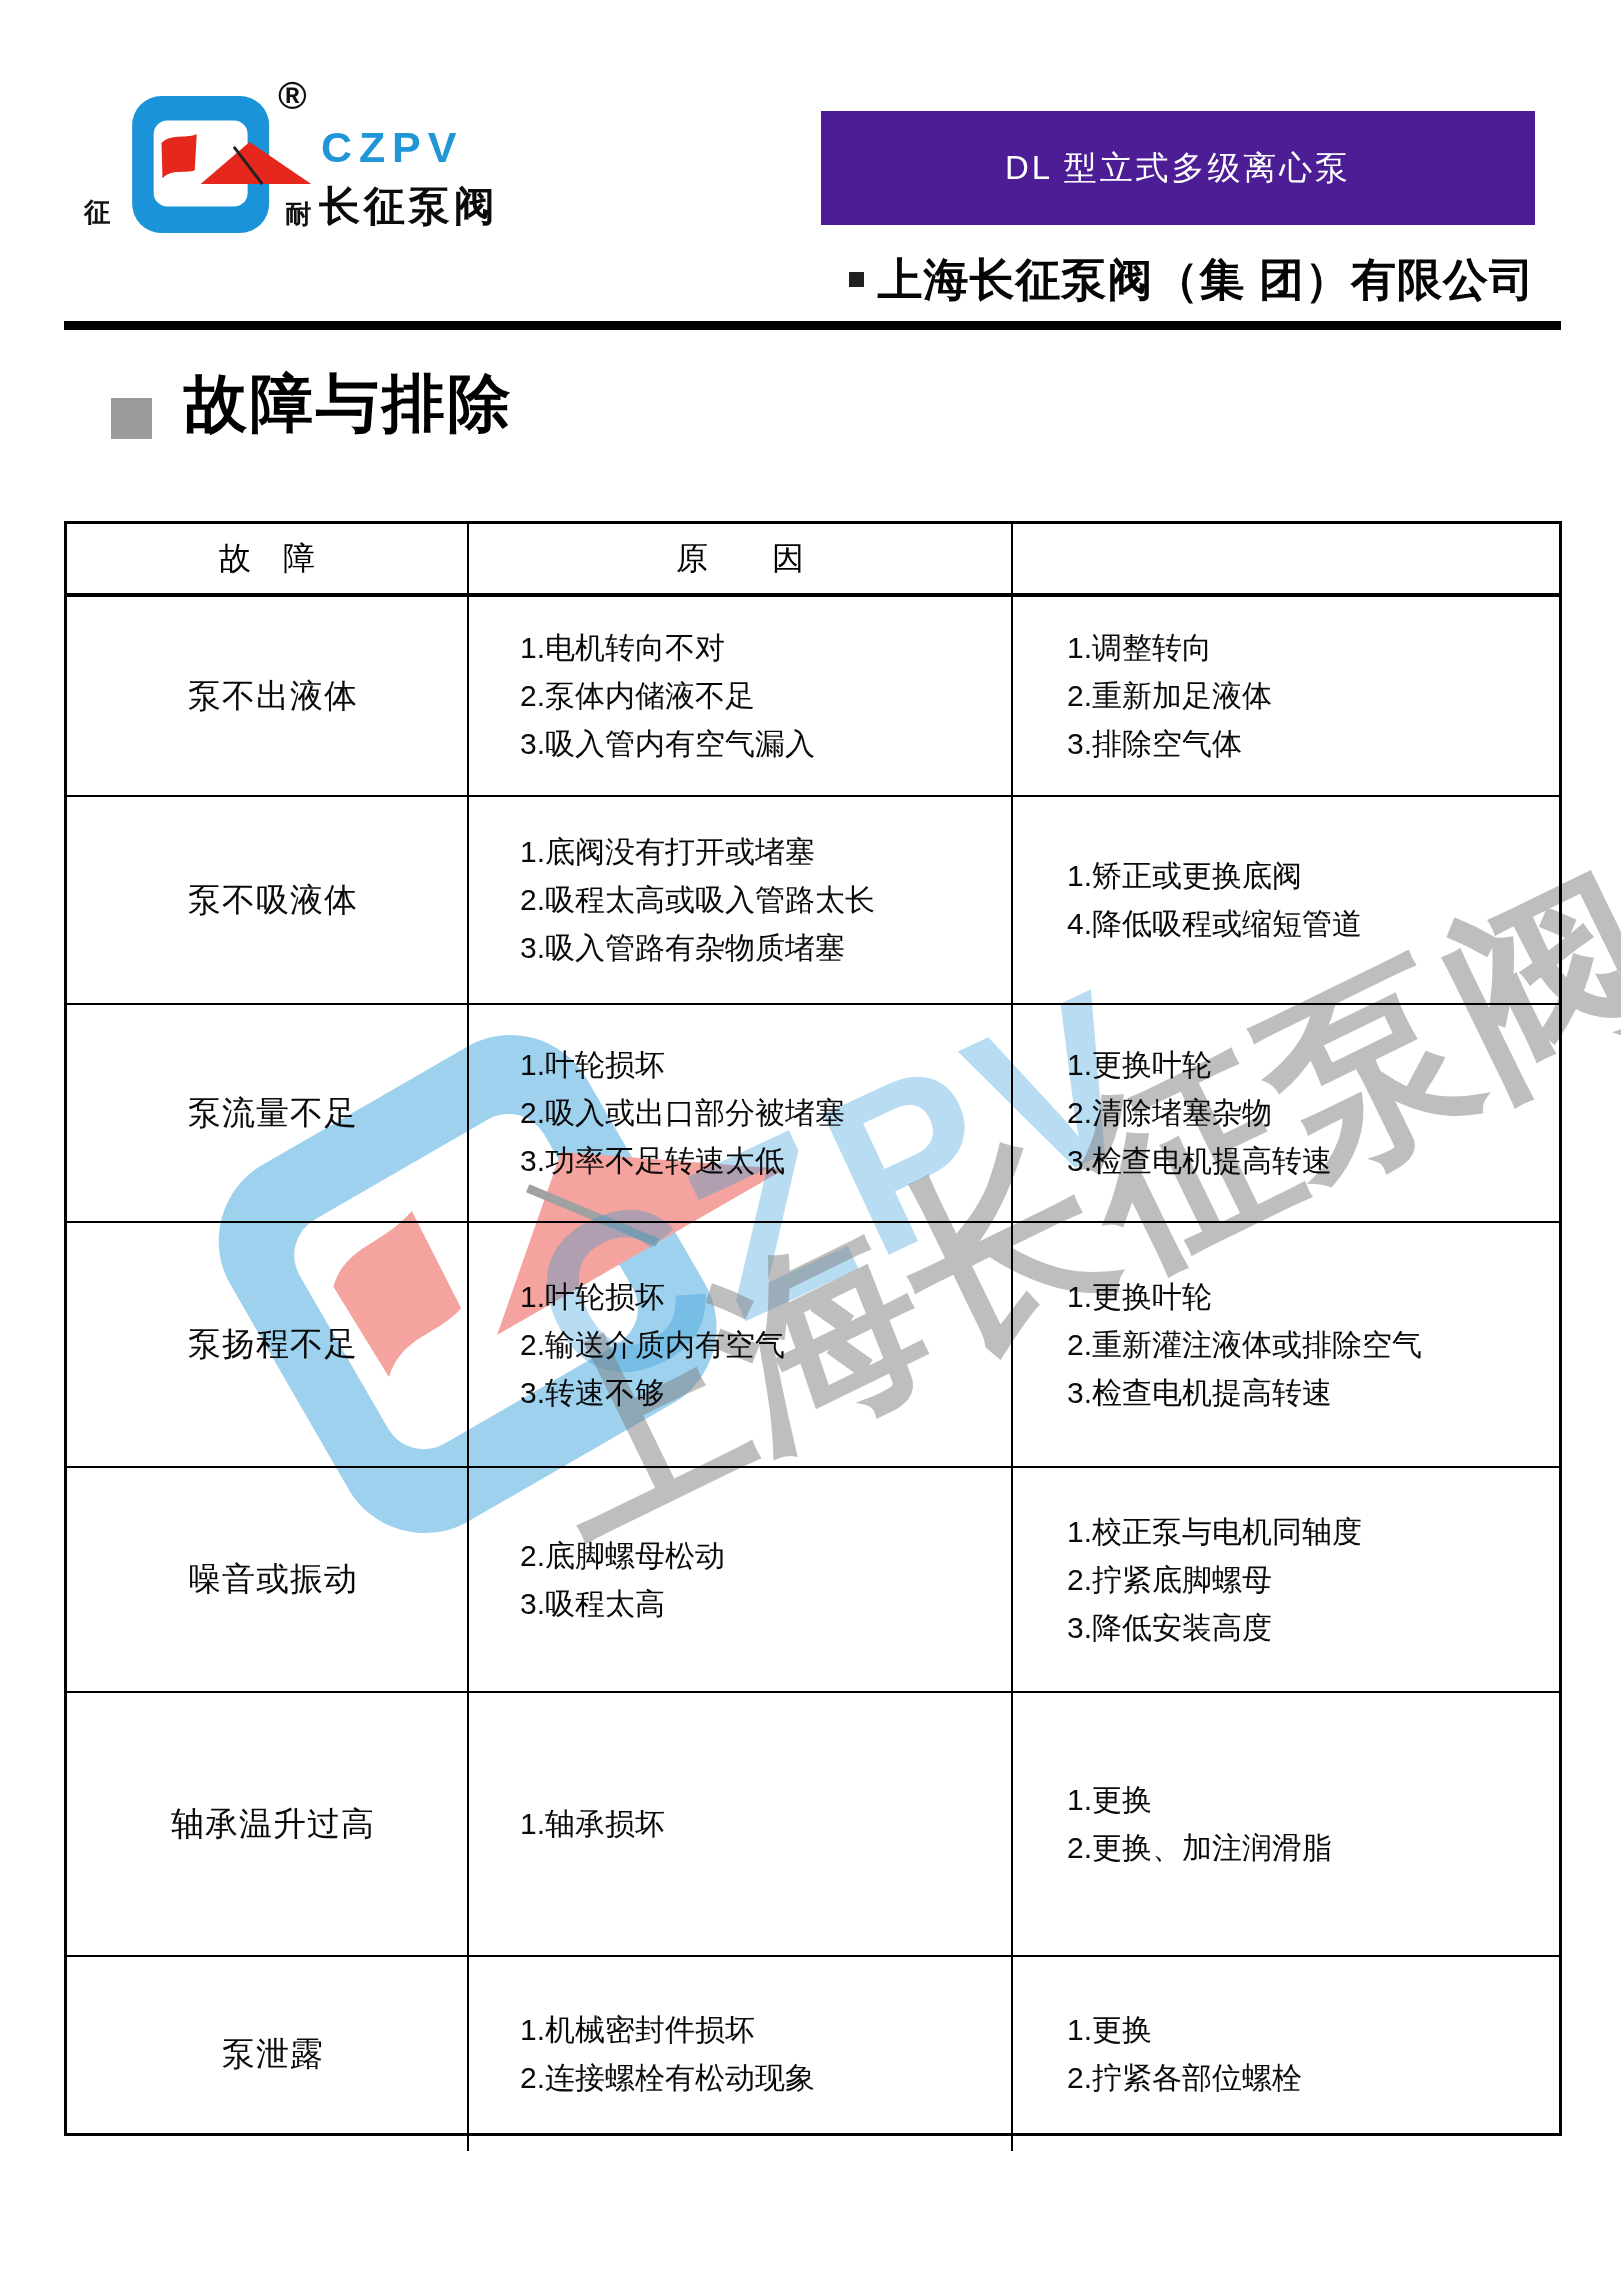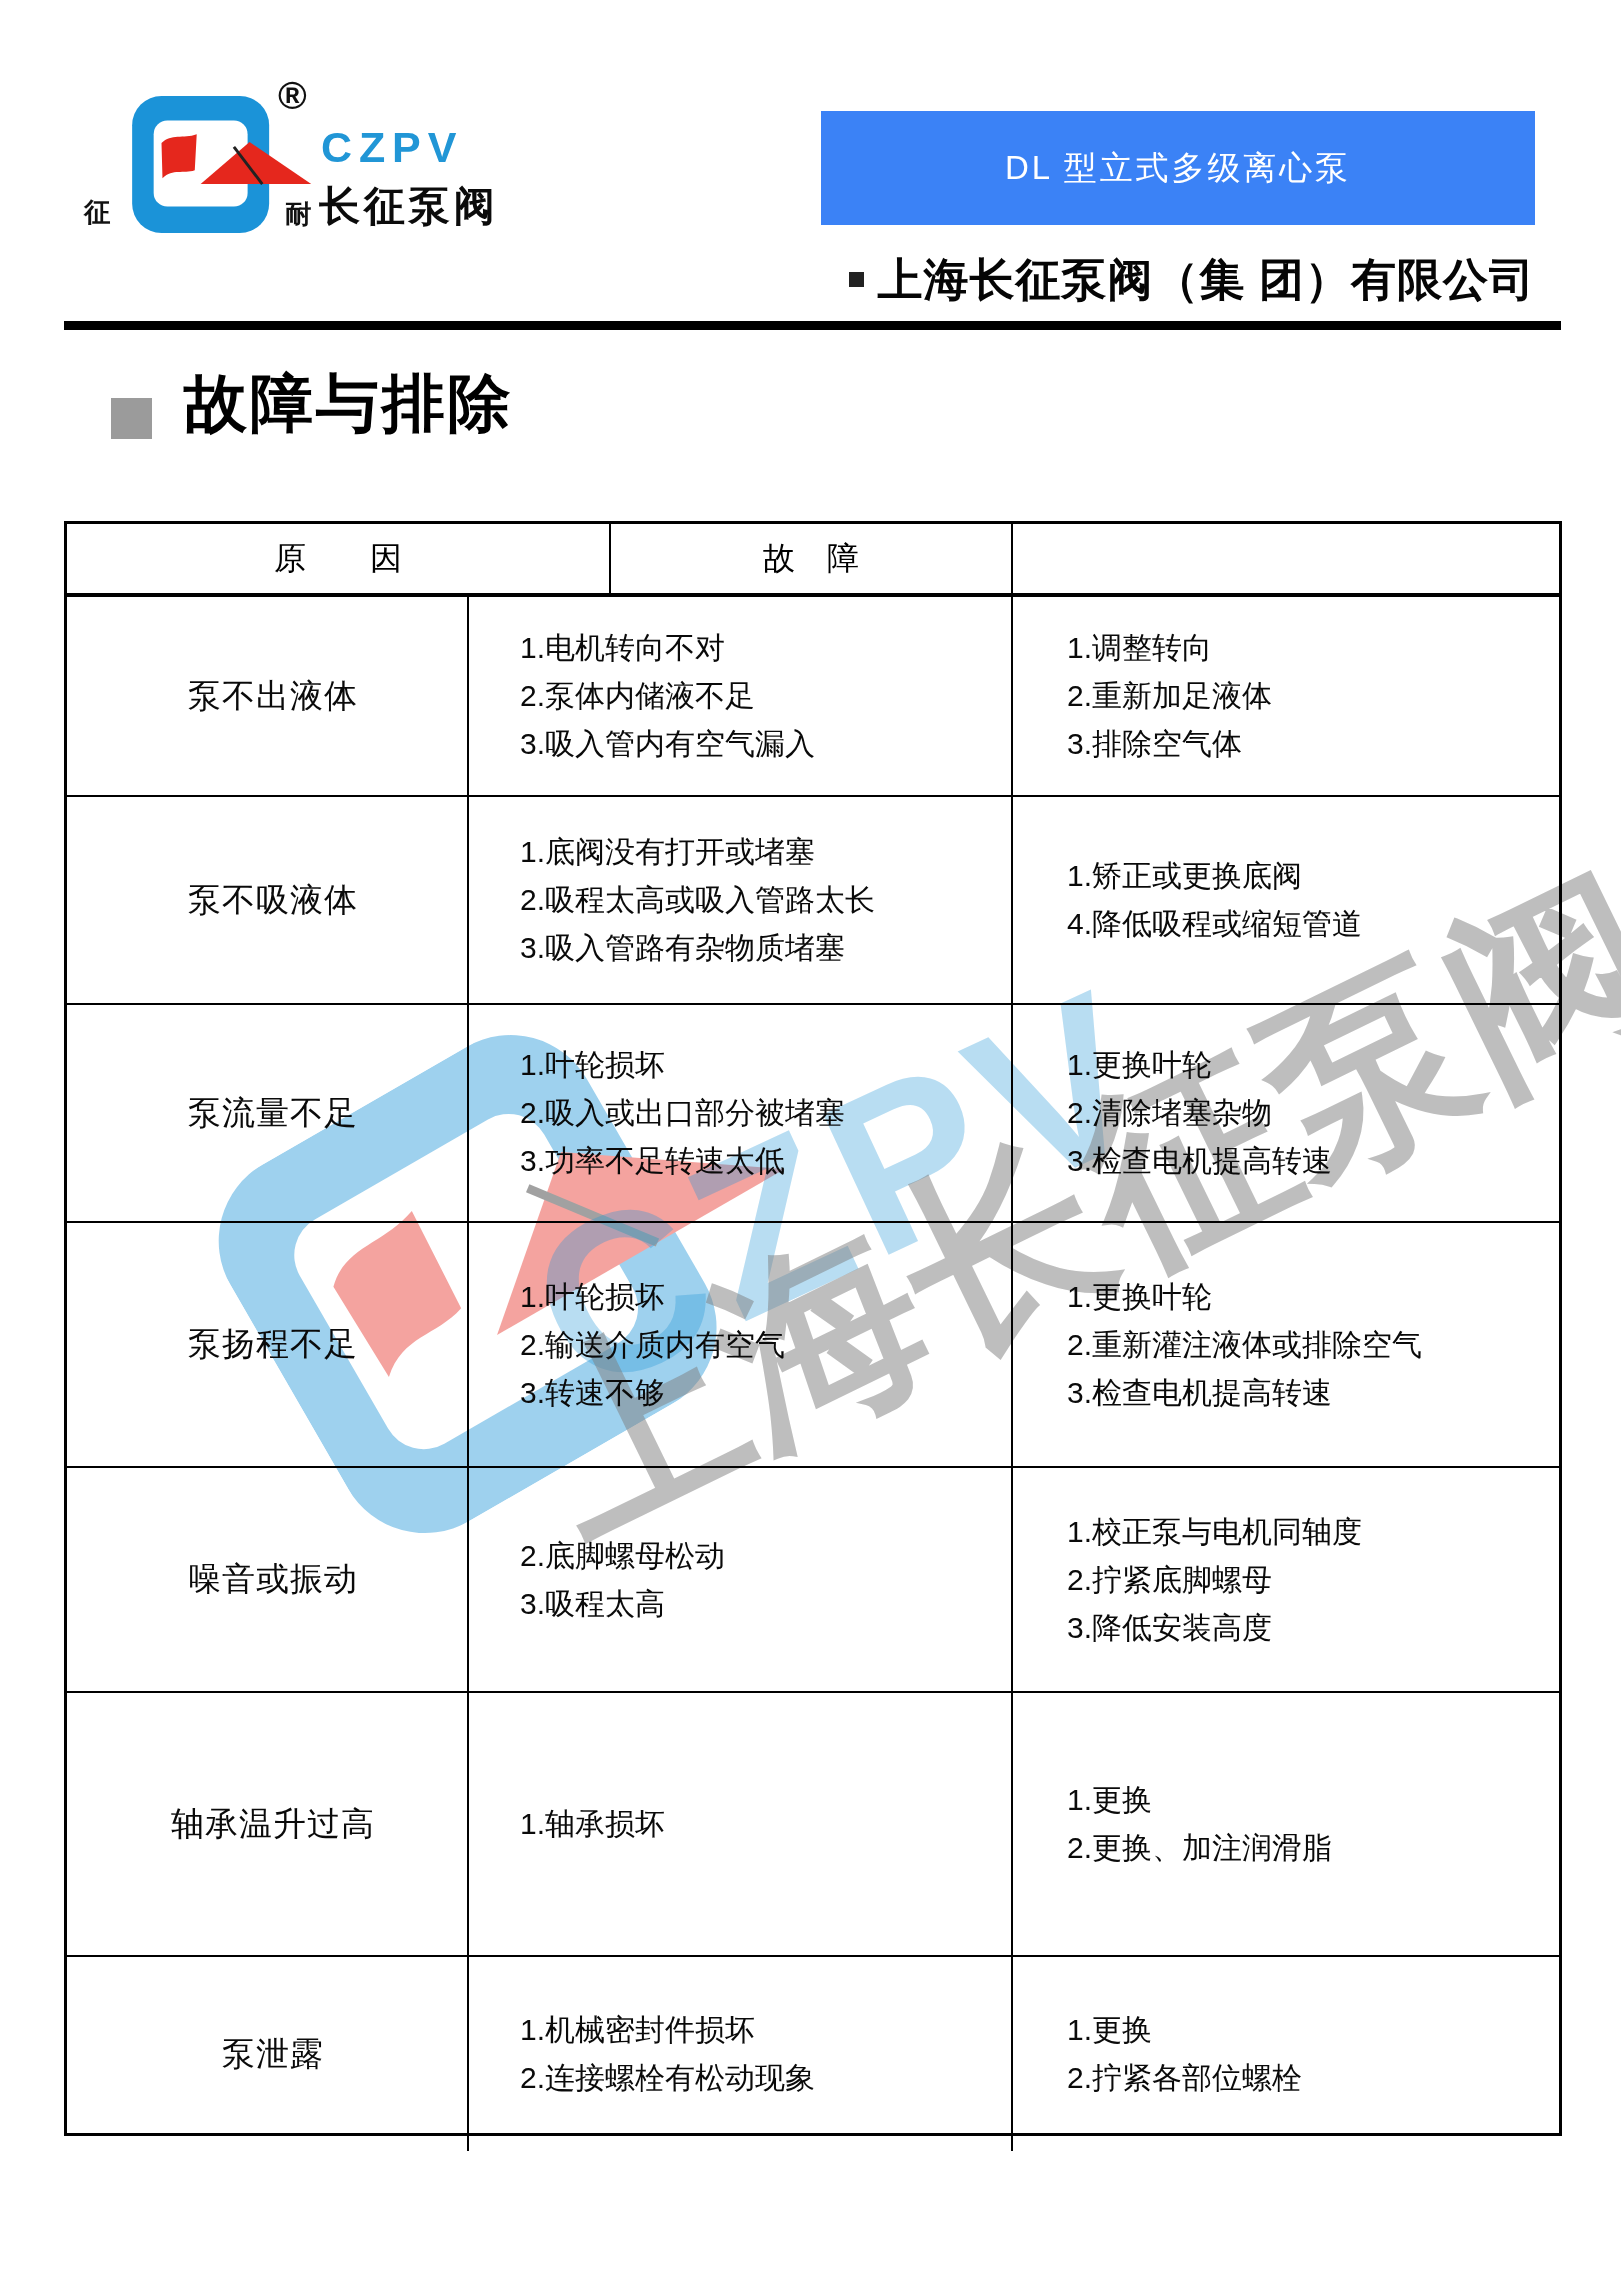--- a/index.html
+++ b/index.html
@@ -29,21 +29,21 @@
   
   .logo-svg{position:absolute;left:132px;top:96px;width:196px;height:137px;}
   .reg-mark{position:absolute;left:278px;top:74px;font-size:39px;font-weight:bold;color:#111;}
   .brand-latin{position:absolute;left:321px;top:123px;font-size:43px;font-weight:bold;color:#2196d6;letter-spacing:6.9px;}
   .brand-cn{position:absolute;left:319px;top:179px;font-size:41px;font-weight:bold;color:#0b0b0b;letter-spacing:3.9px;}
   .logo-char-left{position:absolute;left:84px;top:194px;font-size:26.5px;font-weight:bold;color:#111;}
   .logo-char-right{position:absolute;left:285px;top:196px;font-size:26.5px;font-weight:bold;color:#111;}
   
   .banner{
     position:absolute;left:821px;top:111px;width:714px;height:114px;
-    background:#3b82f6;display:flex;align-items:center;justify-content:center;
+    background:#4c1d95;display:flex;align-items:center;justify-content:center;
   }
   .banner span{color:#fff;font-size:33px;font-weight:500;letter-spacing:2.9px;}
   .company-row{
     position:absolute;left:392px;top:247px;width:1143px;height:65px;
     display:flex;align-items:center;justify-content:flex-end;
   }
   .company-bullet{width:14.7px;height:14.7px;background:#222;margin-right:13.7px;flex:0 0 auto;}
   .company-name{font-size:45px;font-weight:600;color:#050505;letter-spacing:1px;white-space:nowrap;}
   .top-rule{position:absolute;left:64px;top:321px;width:1497px;height:8.8px;background:#000;}
   
@@ -105,22 +105,22 @@
     </div>
 
     <div class="top-rule"></div>
 
     <div class="sec-square"></div>
     <div class="sec-title">故障与排除</div>
 
     <div class="ftable">
 
       <div class="tr th-row" style="height:73px">
+        <div class="td c1 th">故　障</div>
         <div class="td c2 th">原　　因</div>
-        <div class="td c1 th">故　障</div>
       </div>
 
       <div class="tr" style="height:200px">
         <div class="td c1 fault">泵不出液体</div>
         <div class="td c2">
           <div class="line">1.电机转向不对</div>
           <div class="line">2.泵体内储液不足</div>
           <div class="line">3.吸入管内有空气漏入</div>
         </div>
         <div class="td c3">

